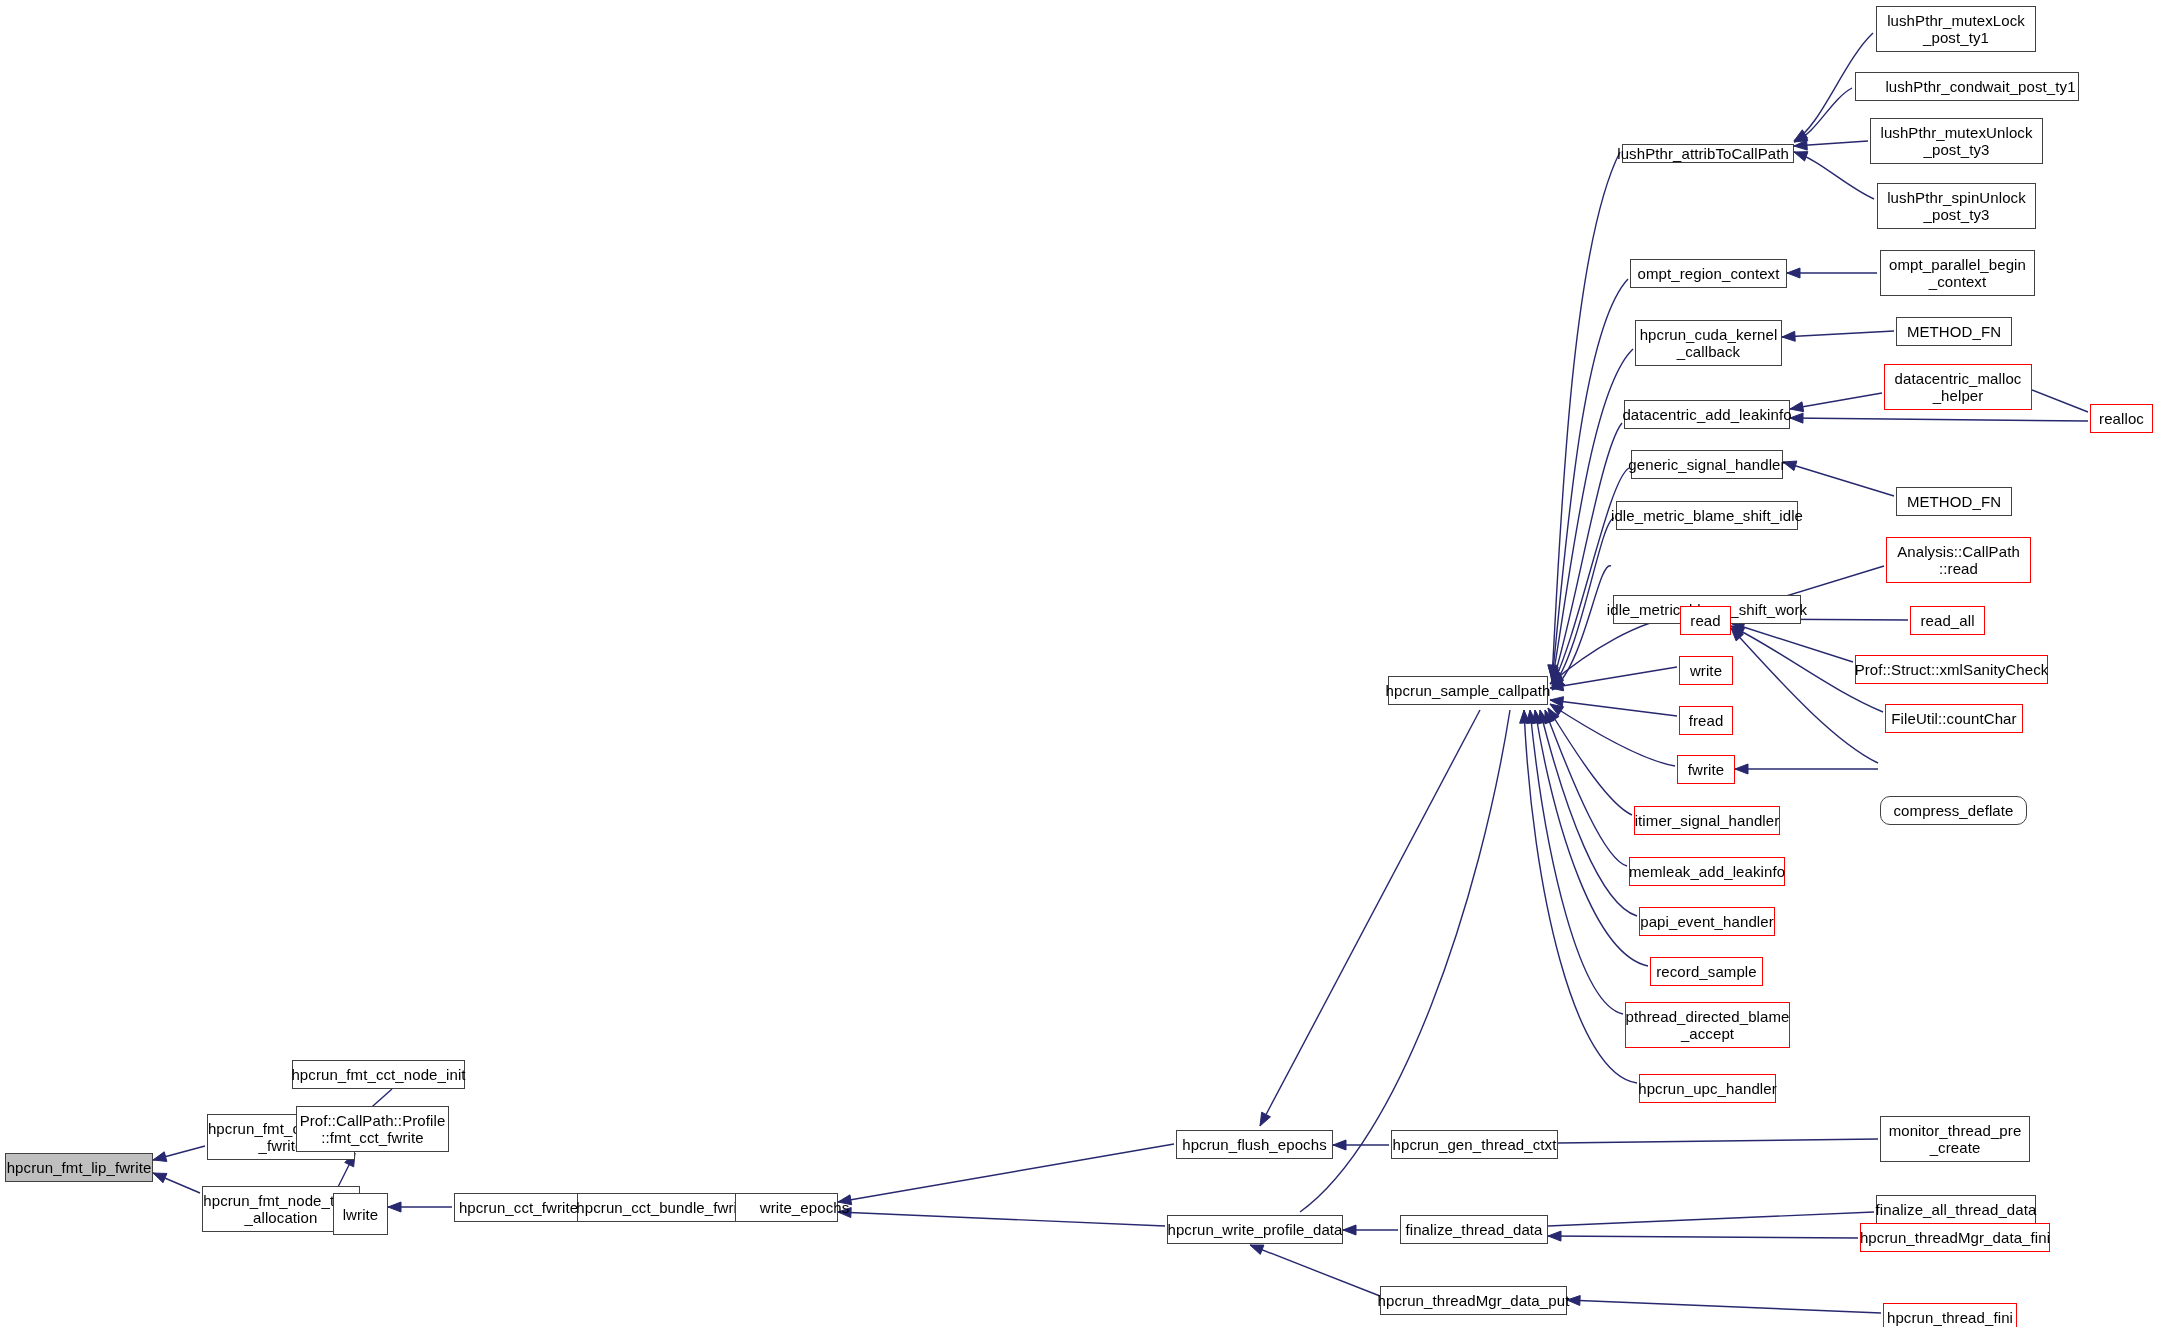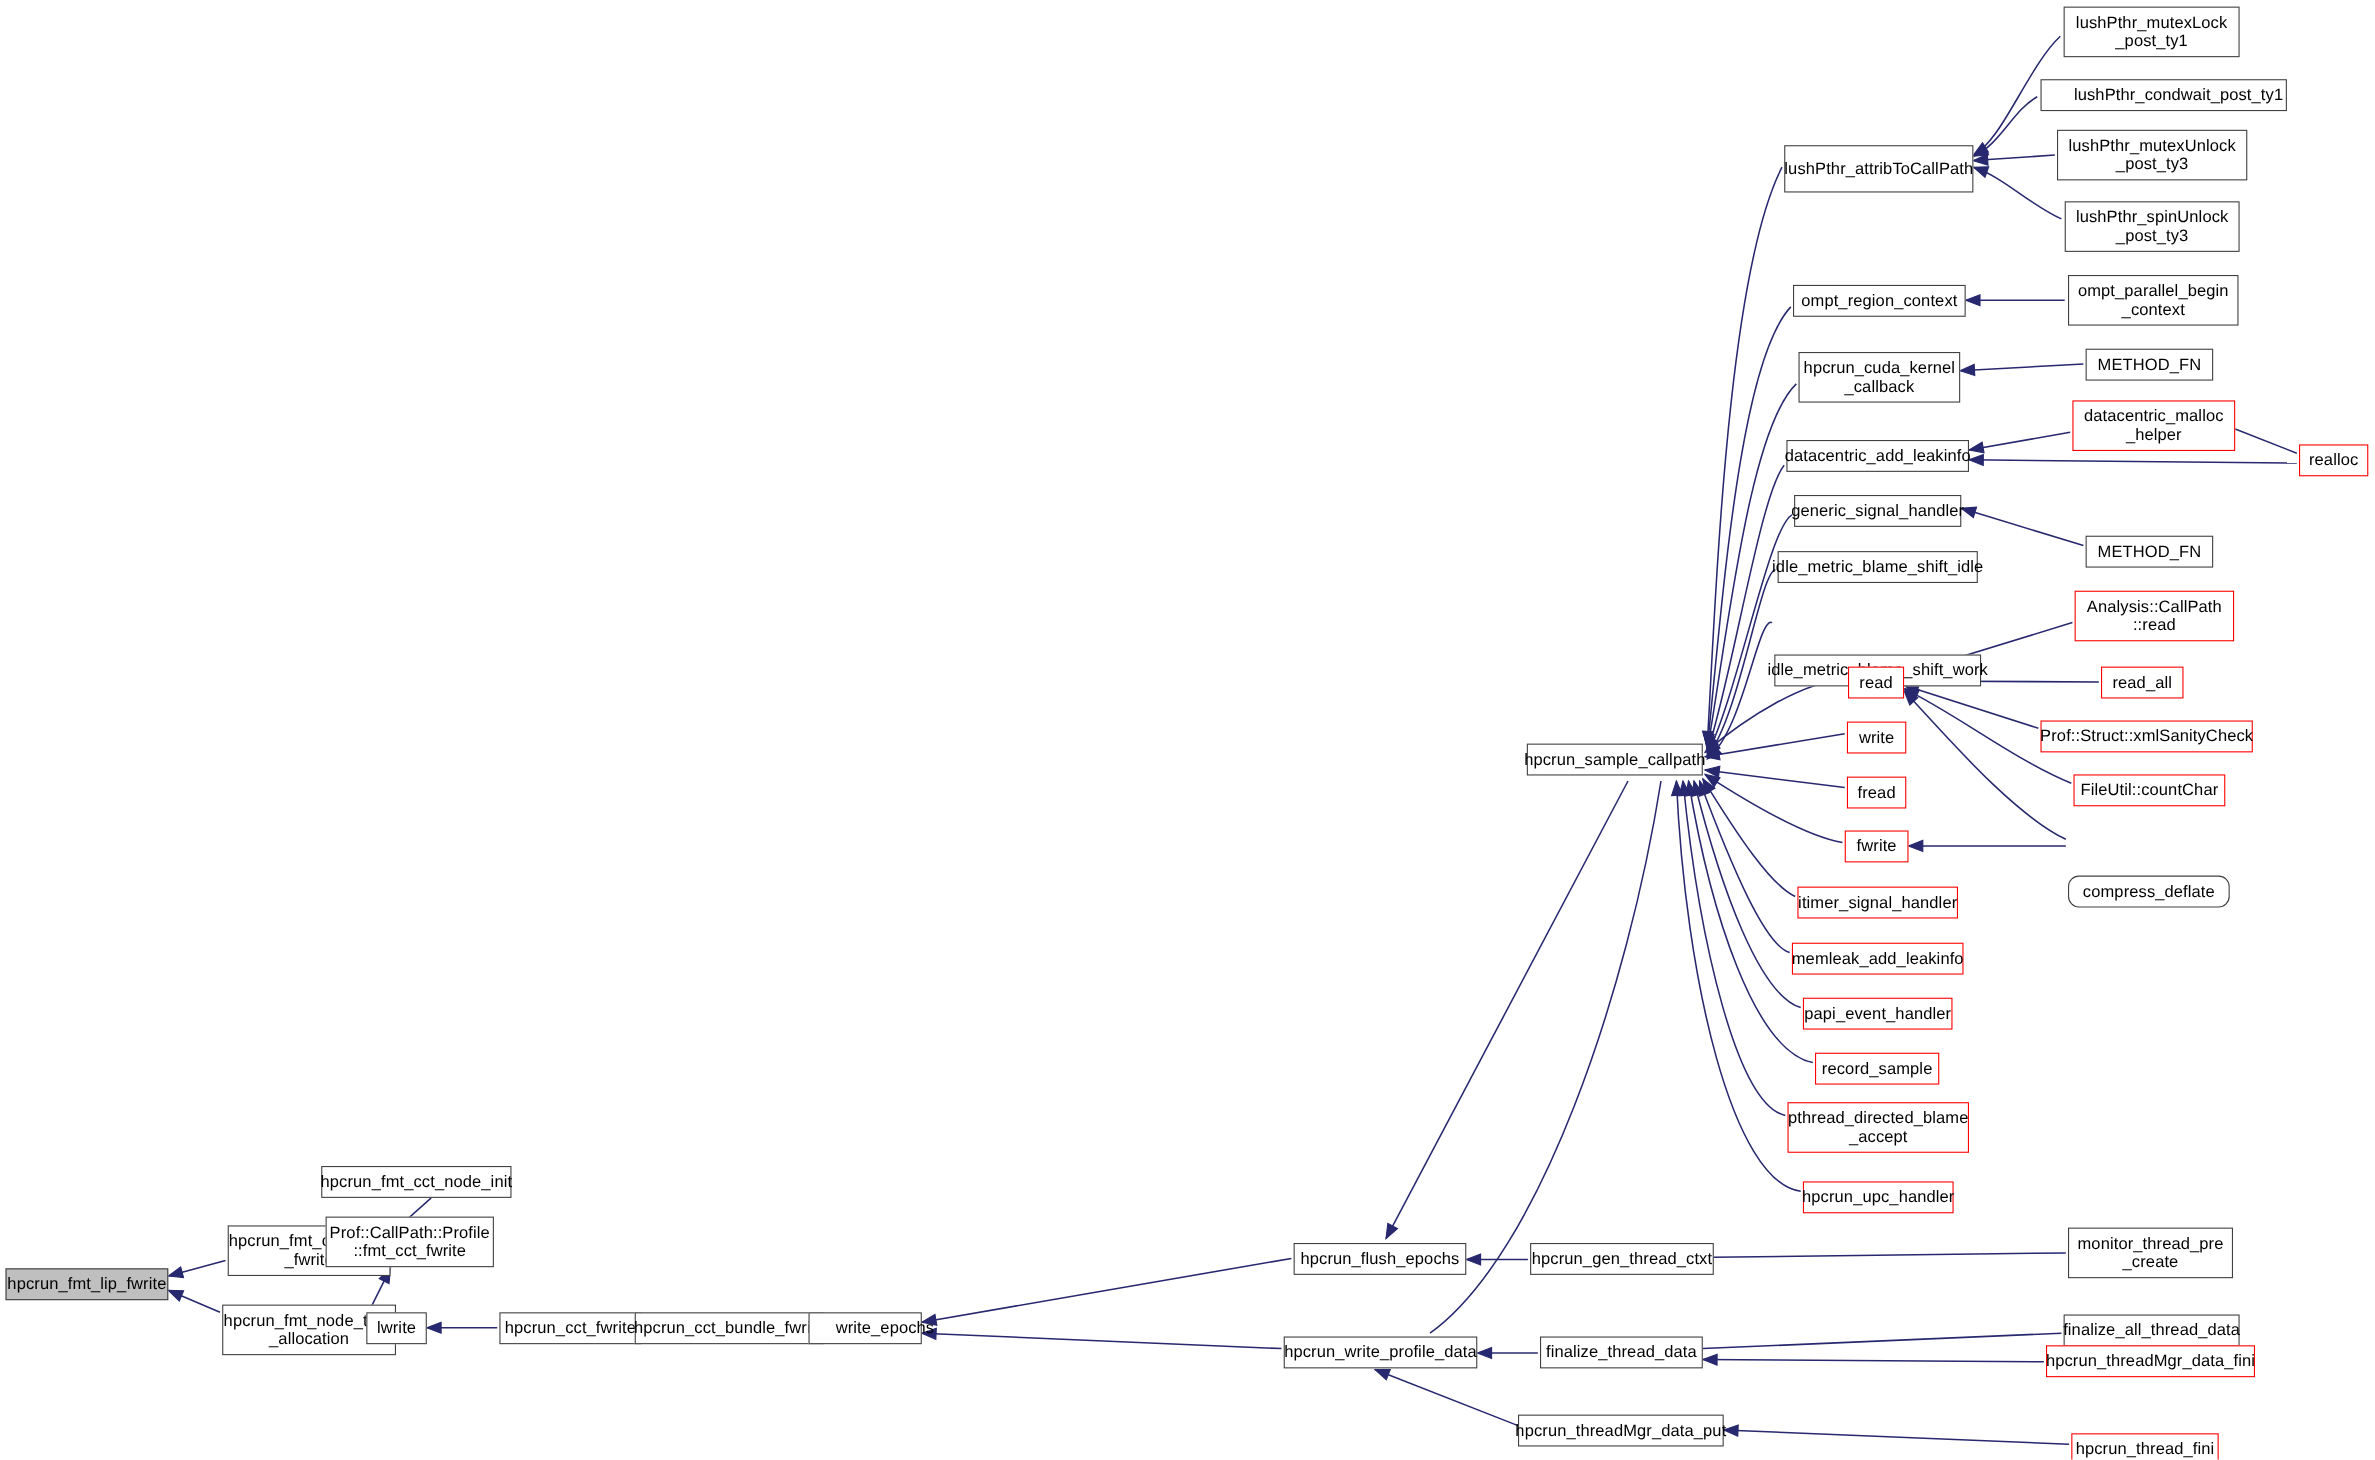--- a/index.html
+++ b/index.html
@@ -179,21 +179,21 @@
 ::read</span></div>
     <div class="node red" style="left: 1910px; top: 606px; width: 75px; height: 29px;"><span class="node-label">read_all</span></div>
     <div class="node red" style="left: 1855px; top: 655px; width: 193px; height: 29px;"><span class="node-label">Prof::Struct::xmlSanityCheck</span></div>
     <div class="node red" style="left: 1885px; top: 704px; width: 138px; height: 29px;"><span class="node-label">FileUtil::countChar</span></div>
     <div class="node" style="left: 1880px; top: 796px; width: 147px; height: 29px; border-radius: 10px;"><span class="node-label">compress_deflate</span></div>
     <div class="node" style="left: 1880px; top: 1116px; width: 150px; height: 46px;"><span class="node-label">monitor_thread_pre
 _create</span></div>
     <div class="node" style="left: 1876px; top: 1195px; width: 160px; height: 29px;"><span class="node-label">finalize_all_thread_data</span></div>
     <div class="node red" style="left: 1860px; top: 1223px; width: 190px; height: 29px;"><span class="node-label">hpcrun_threadMgr_data_fini</span></div>
     <div class="node red" style="left: 1883px; top: 1303px; width: 134px; height: 29px;"><span class="node-label">hpcrun_thread_fini</span></div>
-    <div class="node" style="left: 1622px; top: 132px; width: 172px; height: 43px;"><span class="node-label">lushPthr_attribToCallPath</span></div>
+    <div class="node" style="left: 1622px; top: 144px; width: 172px; height: 19px; justify-content: flex-end;"><span class="node-label">lushPthr_attribToCallPath</span></div>
     <div class="node" style="left: 1630px; top: 259px; width: 157px; height: 29px;"><span class="node-label">ompt_region_context</span></div>
     <div class="node" style="left: 1635px; top: 320px; width: 147px; height: 46px;"><span class="node-label">hpcrun_cuda_kernel
 _callback</span></div>
     <div class="node" style="left: 1624px; top: 400px; width: 166px; height: 29px;"><span class="node-label">datacentric_add_leakinfo</span></div>
     <div class="node" style="left: 1631px; top: 450px; width: 152px; height: 29px;"><span class="node-label">generic_signal_handler</span></div>
     <div class="node" style="left: 1616px; top: 501px; width: 182px; height: 29px;"><span class="node-label">idle_metric_blame_shift_idle</span></div>
     <div class="node" style="left: 1613px; top: 551px; width: 188px; height: 29px; margin-top: 44px;"><span class="node-label">idle_metric_blame_shift_work</span></div>
     <div class="node red" style="left: 1680px; top: 606px; width: 51px; height: 29px;"><span class="node-label">read</span></div>
     <div class="node red" style="left: 1679px; top: 656px; width: 54px; height: 29px; text-align: center;"><span class="node-label">write</span></div>
     <div class="node red" style="left: 1679px; top: 706px; width: 54px; height: 29px;"><span class="node-label">fread</span></div>
@@ -212,17 +212,17 @@
     <div class="node" style="left: 1400px; top: 1215px; width: 148px; height: 29px;"><span class="node-label">finalize_thread_data</span></div>
     <div class="node" style="left: 1380px; top: 1286px; width: 187px; height: 29px;"><span class="node-label">hpcrun_threadMgr_data_put</span></div>
     <div class="node current" style="left: 5px; top: 1153px; width: 148px; height: 29px;"><span class="node-label">hpcrun_fmt_lip_fwrite</span></div>
     <div class="node" style="left: 207px; top: 1114px; width: 148px; height: 46px;"><span class="node-label">hpcrun_fmt_cct_node
 _fwrite</span></div>
     <div class="node" style="left: 292px; top: 1060px; width: 173px; height: 29px;"><span class="node-label">hpcrun_fmt_cct_node_init</span></div>
     <div class="node" style="left: 296px; top: 1106px; width: 153px; height: 46px; text-align: center;"><span class="node-label">Prof::CallPath::Profile
 ::fmt_cct_fwrite</span></div>
     <div class="node" style="left: 202px; top: 1186px; width: 158px; height: 46px;"><span class="node-label">hpcrun_fmt_node_type
 _allocation</span></div>
-    <div class="node" style="left: 333px; top: 1193px; width: 55px; height: 29px;"><span class="node-label">lwrite</span></div>
+    <div class="node" style="left: 333px; top: 1193px; width: 55px; height: 42px;"><span class="node-label">lwrite</span></div>
     <div class="node" style="left: 454px; top: 1193px; width: 129px; height: 29px;"><span class="node-label">hpcrun_cct_fwrite</span></div>
     <div class="node" style="left: 577px; top: 1193px; width: 172px; height: 29px;"><span class="node-label">hpcrun_cct_bundle_fwrite</span></div>
     <div class="node" style="left: 735px; top: 1193px; width: 103px; height: 29px; padding-left: 40px;"><span class="node-label">write_epochs</span></div>
   </div>
 
 </body></html>

